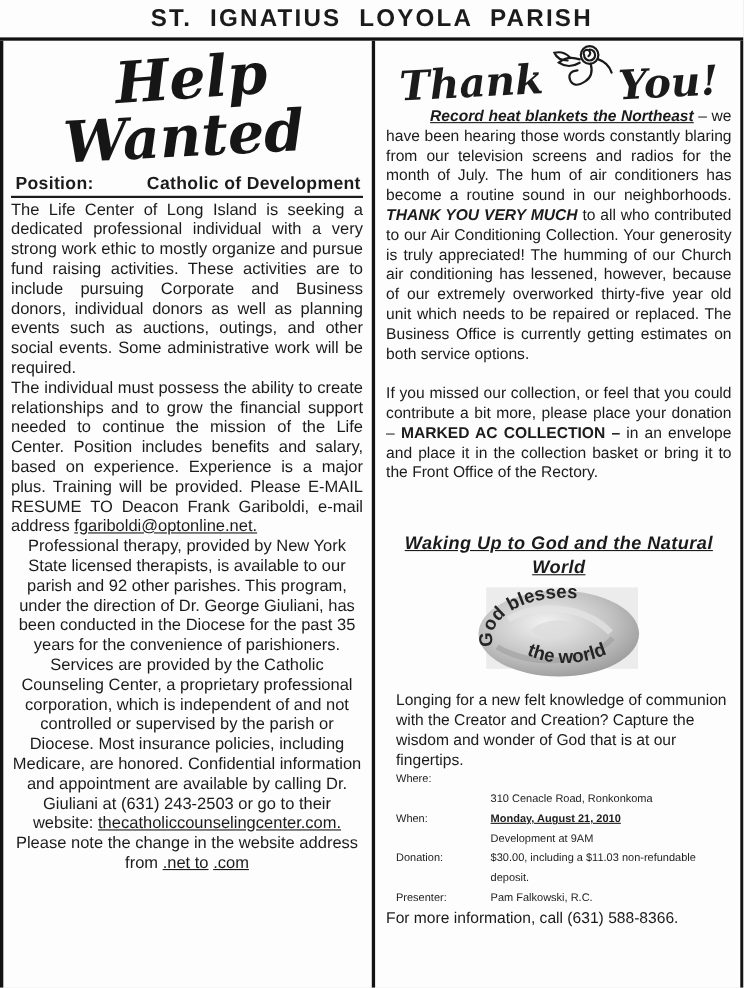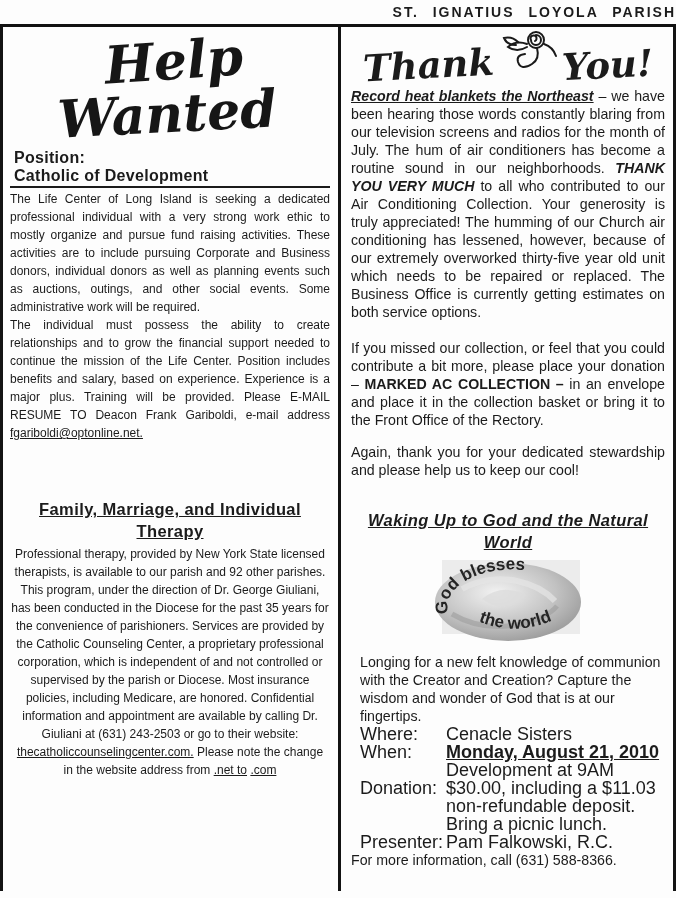--- a/index.html
+++ b/index.html
@@ -2,68 +2,68 @@
 <html><head>
 <meta charset="utf-8">
 <style>
   html,body { margin:0; padding:0; background:#e9e9e9; }
   .page {
     position:relative; width:676px; height:898px; margin:0 auto;
     background:#fdfdfd; color:#1b1b1b; overflow:hidden;
     font-family:"Liberation Sans", sans-serif;
   }
   .masthead {
-    text-align:right; font-weight:bold; font-size:14px;
+    text-align:center; font-weight:bold; font-size:22px;
     letter-spacing:2px; word-spacing:8px; padding-top:4px;
   }
   .masthead-rule { height:3px; background:#111; margin-top:4px; }
   .columns {
     display:flex; height:864px; box-sizing:border-box;
     border-left:3px solid #131313; border-right:3px solid #131313;
   }
   .col-left  { width:338px; box-sizing:border-box; border-right:3px solid #131313; padding:2px 8px 0 7px; }
   .col-right { flex:1; box-sizing:border-box; padding:0 8px 0 10px; }
 
-  p, .para { margin:0; font-size:12px; line-height:18px; }
+  p, .para { margin:0; font-size:15px; line-height:18px; }
   .justified { text-align:justify; }
 
   .help-wanted { display:block; margin:4px auto 0 auto; }
 
   .position-heading {
     display:flex; justify-content:space-between;
     font-weight:bold; font-size:16px; letter-spacing:.3px;
-    border-bottom:2px solid #1b1b1b; padding:0 2px 1px 4px; margin:6px 0 2px 0;flex-direction:column;
+    border-bottom:2px solid #1b1b1b; padding:0 2px 1px 4px; margin:6px 0 2px 0;
   }
   .center-heading {
     text-align:center; font-weight:bold; font-size:16.5px;
     line-height:22px; text-decoration:underline; letter-spacing:.4px;
   }
   .therapy-heading { margin:56px 6px 3px 6px; }
   .retreat-heading { margin:30px 4px 4px 4px;font-style:italic; }
 
   .u  { text-decoration:underline; }
   .b  { font-weight:bold; }
   .bi { font-weight:bold; font-style:italic; }
-  .biu{ font-weight:bold; font-style:italic; text-decoration:underline; }
+  .biu{ font-weight:bold; font-style:italic; text-decoration:underline;margin-left:40px; }
   a.doc-link { color:inherit; text-decoration:underline; cursor:pointer; }
 
   .thanks-header {
     display:flex; align-items:flex-end; justify-content:center;
     height:58px; margin:0 0 2px 0; position:relative;
   }
   .thanks-word { font-family:"DejaVu Serif", serif; font-style:italic; font-weight:bold;
     font-size:37px; line-height:40px; transform:rotate(-3deg); }
   .rose-svg { margin:0 2px 8px 2px; }
 
   .right-para { font-size:14.2px; line-height:18px; }
   .gap18 { height:18px; } .gap14 { height:14px; }
 
   .globe-wrap { text-align:center; margin:6px 0 2px 0; }
   .retreat-intro { padding-left:9px; margin-top:2px; text-align:left; }
-  .details { padding-left:9px; font-size:18px; line-height:18px; }
+  .details { padding-left:9px; font-size:10px; line-height:18px; }
   .detail-row { display:flex; }
   .detail-label { width:86px; flex-shrink:0; }
   .detail-value { flex:1; padding-right:2px; }
   .more-info { font-size:14.2px; line-height:18px; margin-top:0; }
 
   .therapy-para { text-align:center; padding:0 1px; }
 </style>
 </head>
 <body>
 
@@ -83,21 +83,20 @@
 
       <div class="position-heading">
         <span>Position:</span>
         <span>Catholic of Development</span>
       </div>
 
       <p class="justified">The Life Center of Long Island is seeking a dedicated professional individual with a very strong work ethic to mostly organize and pursue fund raising activities. These activities are to include pursuing Corporate and Business donors, individual donors as well as planning events such as auctions, outings, and other social events. Some administrative work will be required.</p>
 
       <p class="justified"><span>The individual must possess the ability to create relationships and to grow the financial support needed to continue the mission of the Life Center. Position includes benefits and salary, based on experience. Experience is a major plus. Training will be provided. Please E-MAIL RESUME TO Deacon Frank Gariboldi, e-mail address </span><a class="doc-link">fgariboldi@optonline.net.</a></p>
 
-      <div class="center-heading therapy-heading">Family, Marriage, and Individual Therapy</div>
 
       <p class="para therapy-para"><span>Professional therapy, provided by New York State licensed therapists, is available to our parish and 92 other parishes.  This program, under the direction of Dr. George Giuliani, has been conducted in the Diocese for the past 35 years for the convenience of parishioners.  Services are provided by the Catholic Counseling Center, a proprietary professional corporation, which is independent of and not controlled or supervised by the parish or Diocese.  Most insurance policies, including Medicare, are honored.  Confidential information and appointment are available by calling Dr. Giuliani at (631) 243-2503 or go to their website: </span><a class="doc-link">thecatholiccounselingcenter.com.</a><span>  Please note the change in the website address from </span><span class="u">.net to</span><span> </span><span class="u">.com</span></p>
     </div>
 
     <div class="col-right">
 
       <div class="thanks-header">
         <span class="thanks-word">Thank</span>
         <svg class="rose-svg" width="64" height="48" viewBox="0 0 64 48">
           <g stroke="#1a1a1a" fill="none" stroke-width="2" stroke-linecap="round">
@@ -113,21 +112,20 @@
       </div>
 
       <p class="right-para justified"><span class="biu">Record heat blankets the Northeast</span><span> – we have been hearing those words constantly blaring from our television screens and radios for the month of July.  The hum of air conditioners has become a routine sound in our neighborhoods.  </span><span class="bi">THANK YOU VERY MUCH</span><span> to all who contributed to our Air Conditioning Collection.  Your generosity is truly appreciated!  The humming of our Church air conditioning has lessened, however, because of our extremely overworked thirty-five year old unit which needs to be repaired or replaced.   The Business Office is currently getting estimates on both service options.</span></p>
 
       <div class="gap18"></div>
 
       <p class="right-para justified"><span>If you missed our collection, or feel that you could contribute a bit more, please place your donation – </span><span class="b">MARKED AC COLLECTION –</span><span> in an envelope and place it in the collection basket or bring it to the Front Office of the Rectory.</span></p>
 
       <div class="gap14"></div>
 
-      <p class="right-para justified">Again, thank you for your dedicated stewardship and please help us to keep our cool!</p>
 
       <div class="center-heading retreat-heading">Waking Up to God and the Natural World</div>
 
       <div class="globe-wrap">
         <svg width="172" height="88" viewBox="0 0 172 88">
           <defs>
             <radialGradient id="globeG" cx="42%" cy="38%" r="75%">
               <stop offset="0%" stop-color="#f2f2f2"></stop>
               <stop offset="55%" stop-color="#c2c2c2"></stop>
               <stop offset="100%" stop-color="#8d8d8d"></stop>
@@ -147,37 +145,39 @@
             <textPath href="#arcBottom" startOffset="14">the world</textPath>
           </text>
         </svg>
       </div>
 
       <p class="right-para retreat-intro">Longing for a new felt knowledge of communion with the Creator and Creation? Capture the wisdom and wonder of God that is at our fingertips.</p>
 
       <div class="details">
         <div class="detail-row">
           <span class="detail-label">Where:</span>
-          <span class="detail-value">Cenacle Sisters</span>
+        </div>
+        <div class="detail-row">
+          <span class="detail-label"></span>
+          <span class="detail-value">310 Cenacle Road,  Ronkonkoma</span>
         </div>
         <div class="detail-row">
           <span class="detail-label">When:</span>
           <span class="detail-value b u">Monday, August 21, 2010</span>
         </div>
         <div class="detail-row">
           <span class="detail-label"></span>
           <span class="detail-value">Development at 9AM</span>
         </div>
         <div class="detail-row">
           <span class="detail-label">Donation:</span>
           <span class="detail-value">$30.00, including a $11.03 non-refundable deposit.</span>
         </div>
         <div class="detail-row">
           <span class="detail-label"></span>
-          <span class="detail-value">Bring a picnic lunch.</span>
         </div>
         <div class="detail-row">
           <span class="detail-label">Presenter:</span>
           <span class="detail-value">Pam Falkowski, R.C.</span>
         </div>
       </div>
 
       <p class="more-info">For more information, call (631) 588-8366.</p>
 
     </div>

